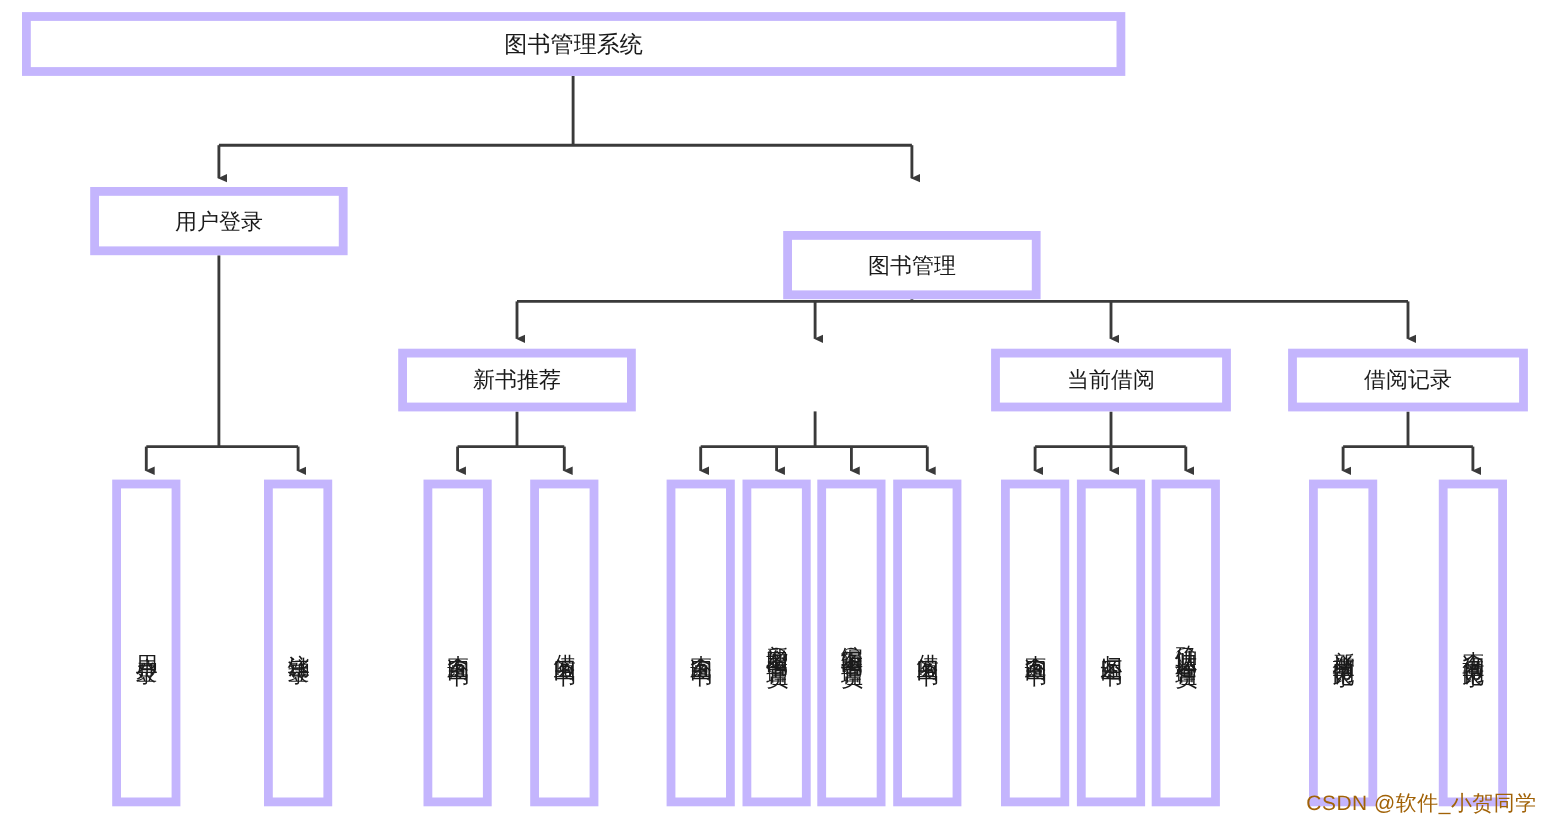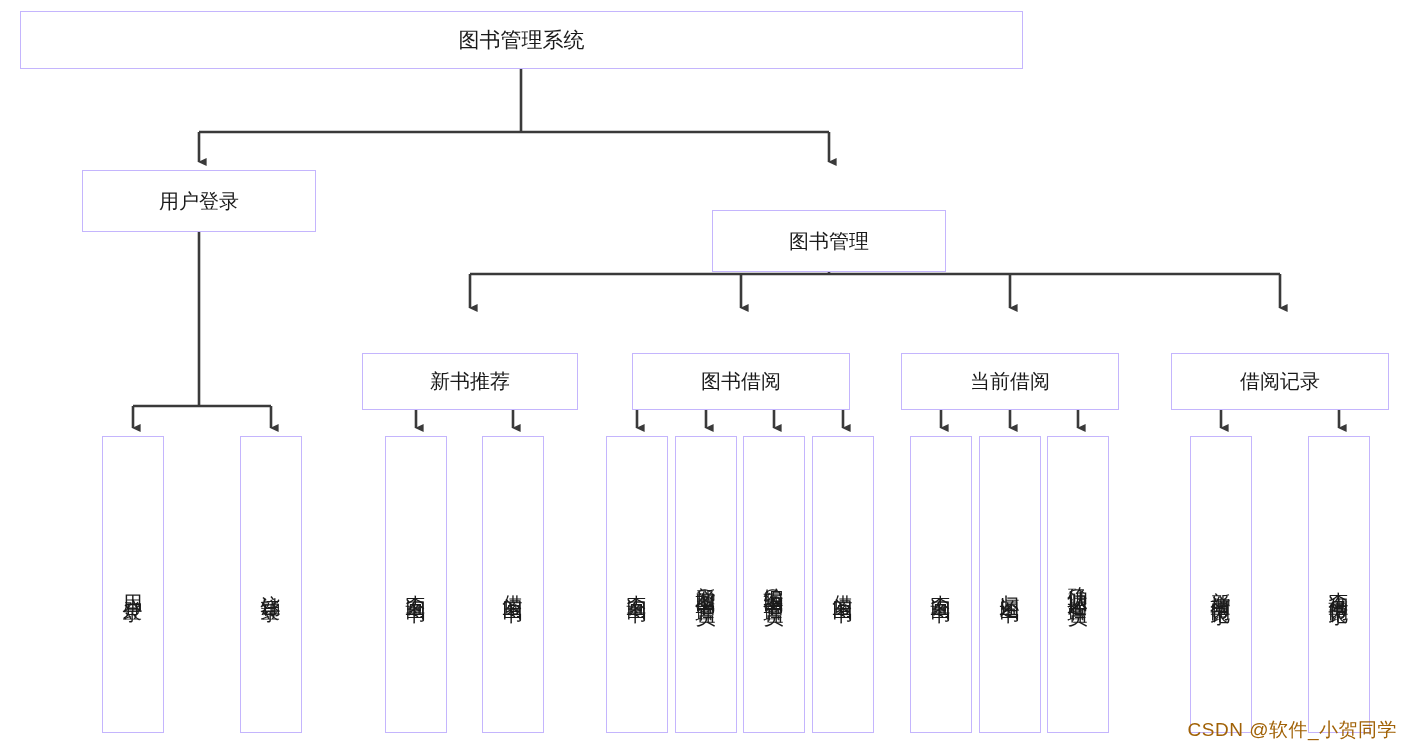--- a/index.html
+++ b/index.html
@@ -13,36 +13,35 @@
   #canvas {
     position: relative;
     width: 1405px;
     height: 747px;
     background: #ffffff;
     overflow: hidden;
   }
   .node {
     position: absolute;
     box-sizing: border-box;
-    border: 1px solid #c4b5fd;
+    border: 8px solid #c4b5fd;
     background: #ffffff;
     display: flex;
     align-items: center;
     justify-content: center;
     color: #1a1a1a;
   }
   .node.root {
     font-size: 21px;
   }
   .node.lvl1 {
     font-size: 20px;
   }
   .node.lvl2 {
     font-size: 20px;
-    margin-top: 36px;
   }
   .node.leaf {
     font-size: 20px;
     writing-mode: vertical-rl;
     text-orientation: upright;
     letter-spacing: 3px;
     line-height: 1;
     padding: 6px 0;
     white-space: nowrap;
   }
@@ -130,23 +129,20 @@
   <div class="node lvl1" style="left:82px; top:170px; width:234px; height:62px;">
     <span>用户登录</span>
   </div>
   <div class="node lvl1" style="left:712px; top:170px; width:234px; height:62px;margin-top:40px;">
     <span>图书管理</span>
   </div>
 
   <div class="node lvl2" style="left:362px; top:317px; width:216px; height:57px;">
     <span>新书推荐</span>
   </div>
-  <div class="node lvl2" style="left:632px; top:317px; width:218px; height:57px;">
-    <span>图书借阅</span>
-  </div>
   <div class="node lvl2" style="left:901px; top:317px; width:218px; height:57px;align-items:center;">
     <span>当前借阅</span>
   </div>
   <div class="node lvl2" style="left:1171px; top:317px; width:218px; height:57px;">
     <span>借阅记录</span>
   </div>
 
   <div class="node leaf" style="left:102px; top:436px; width:62px; height:297px;">
     <span class="vlabel">用户登录</span>
   </div>

